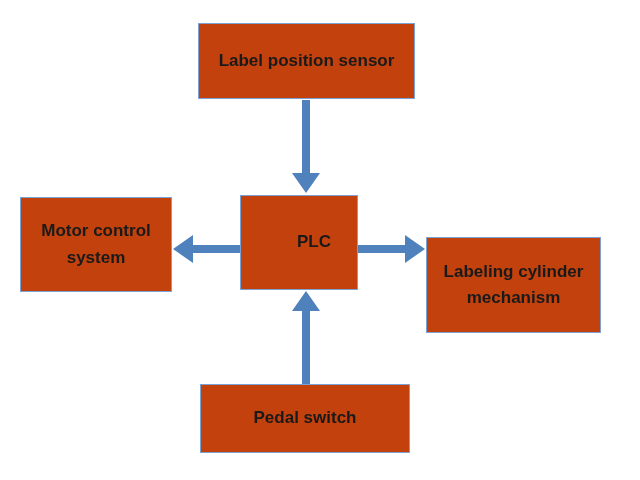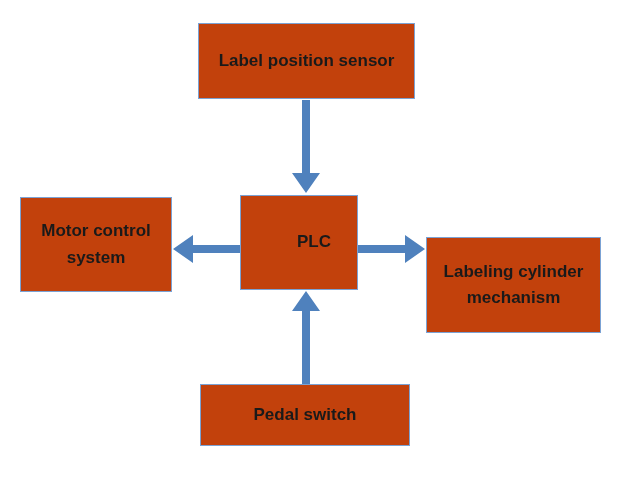--- a/index.html
+++ b/index.html
@@ -27,21 +27,21 @@
     font-weight: bold;
     font-size: 17px;
     line-height: 1.55;
     color: #1a1a1a;
     padding: 2px 8px;
   }
   .node-top    { left: 198px; top: 23px;  width: 217px; height: 76px; }
   .node-left   { left: 20px;  top: 197px; width: 152px; height: 95px; }
   .node-plc    { left: 240px; top: 195px; width: 118px; height: 95px; padding-left: 38px; }
   .node-right  { left: 426px; top: 210px; width: 175px; height: 96px; margin-top: 27px; }
-  .node-bottom { left: 200px; top: 384px; width: 210px; height: 62px; justify-content: center; }
+  .node-bottom { left: 200px; top: 384px; width: 210px; height: 69px; justify-content: center; }
   .edges {
     position: absolute;
     left: 0; top: 0;
     width: 640px; height: 480px;
     pointer-events: none;
   }
 </style>
 </head>
 <body>
 

